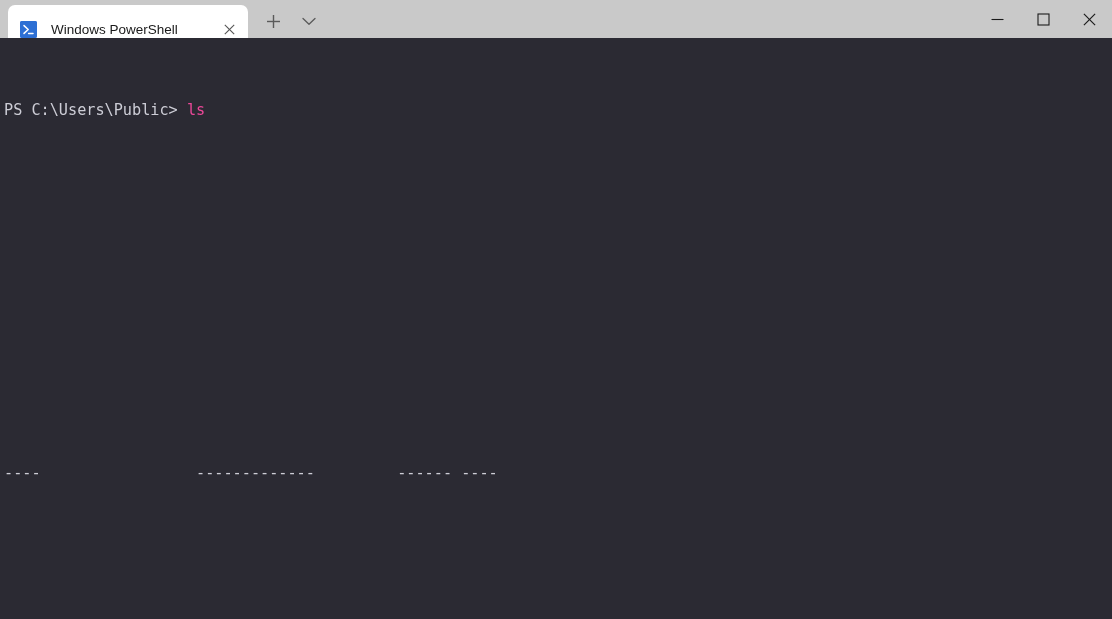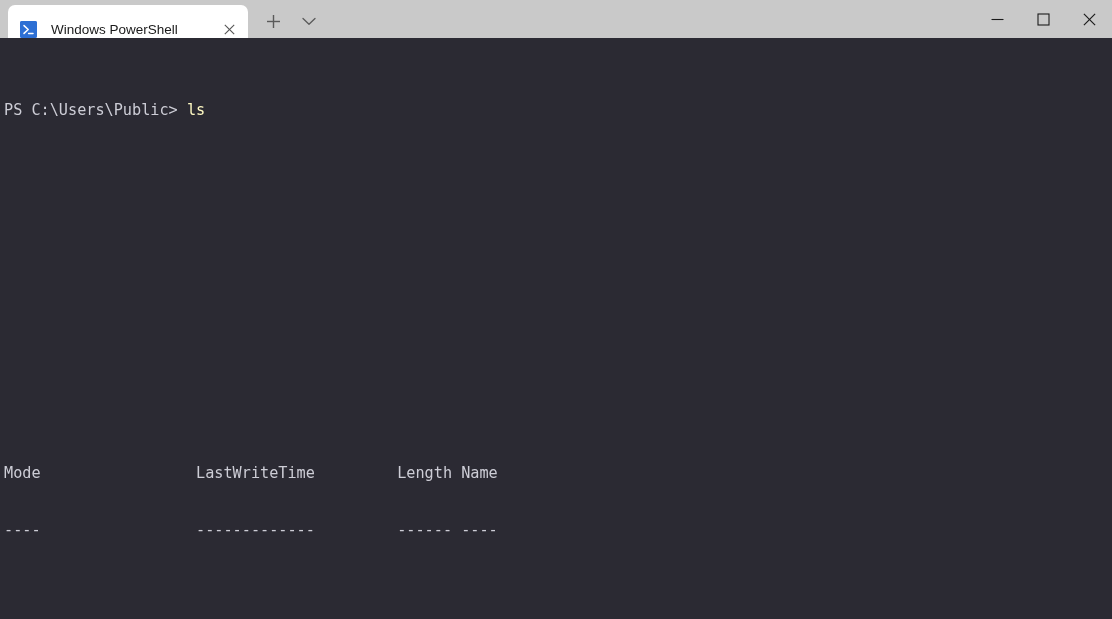--- a/index.html
+++ b/index.html
@@ -130,21 +130,21 @@
     line-height: 19.1px;
     color: #cdcdd6;
     white-space: pre;
     margin: 0;
     letter-spacing: 0px;
     -webkit-font-smoothing: antialiased;
   }
 
   .line { white-space: pre; min-height: 19.1px; }
 
-  .cmd { color: #fef9c3; }
+  .cmd { color: #ec4899; }
 </style>
 </head>
 <body>
 
 <div class="window">
 
   <div class="titlebar">
 
     <div class="tabstrip">
 
@@ -206,21 +206,20 @@
 
       <div class="line"><span>PS C:\Users\Public&gt; </span><span class="cmd">ls</span></div>
 
       <div class="line"></div>
       <div class="line"></div>
 
 
       <div class="line"></div>
       <div class="line"></div>
 
-      <div class="line">Mode                 LastWriteTime         Length Name</div>
       <div class="line">----                 -------------         ------ ----</div>
 
       
       
       
       
       
 
       
       

